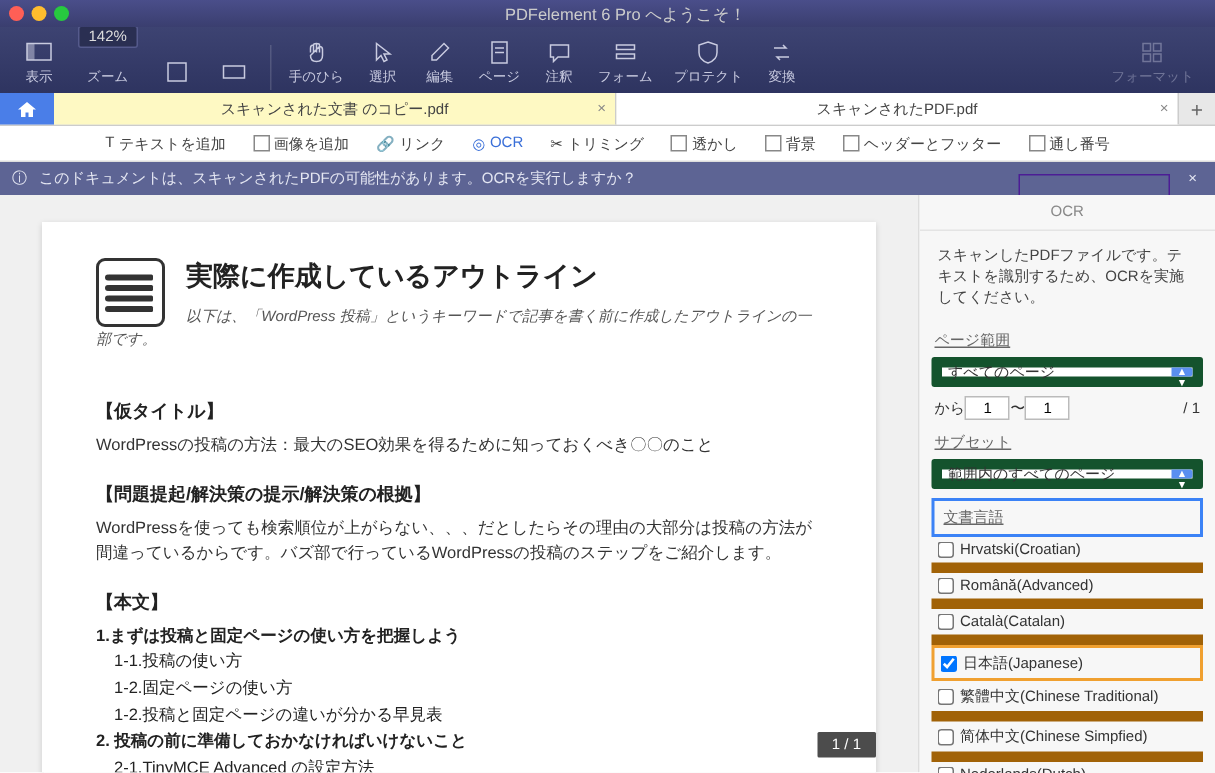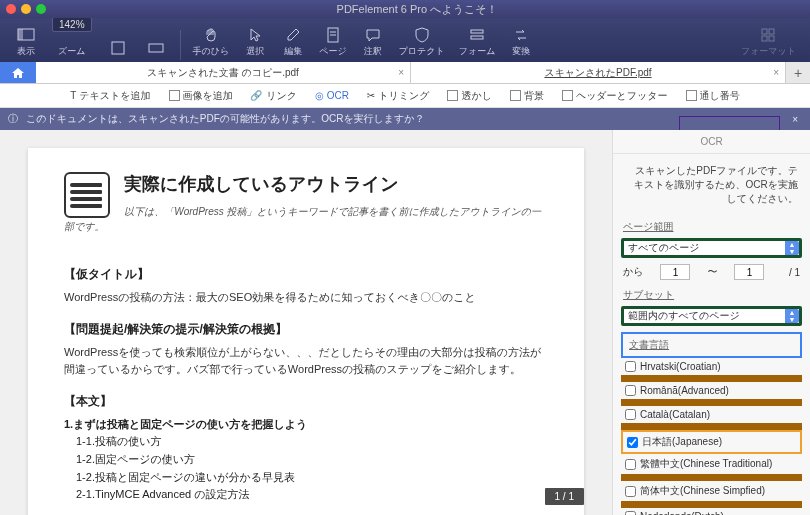--- a/index.html
+++ b/index.html
@@ -17,22 +17,22 @@
 .tbitem { display: flex; flex-direction: column; align-items: center; gap: 1px; padding: 2px 6px; cursor: pointer; min-width: 36px; }
 .tbitem .ico { width: 18px; height: 18px; display: flex; align-items: center; justify-content: center; }
 .tbitem .lbl { font-size: 9px; white-space: nowrap; }
 .divider { width: 1px; height: 30px; background: rgba(255,255,255,.15); margin: 0 4px; }
 .zoomval { background: #2a2f52; border: 1px solid #555a8c; color: #ddd; padding: 1px 6px; font-size: 10px; border-radius: 2px; margin-bottom: 12px; }
 .spacer { flex: 1; }
 
 
 .tabs { height: 22px; background: #e8e8e8; display: flex; align-items: stretch; border-bottom: 1px solid #ccc; }
 .hometab { width: 36px; background: #4a7ee8; display: flex; align-items: center; justify-content: center; color: #fff; }
-.tab { flex: 1; display: flex; align-items: center; justify-content: center; font-size: 10px; color: #444; border-right: 1px solid #ccc; position: relative; background: #ffffff; }
-.tab.active { background: #fff; text-decoration: underline; }
+.tab { flex: 1; display: flex; align-items: center; justify-content: center; font-size: 10px; color: #444; border-right: 1px solid #ccc; position: relative; background: #fef9c3; }
+.tab.active { background: #fff; }
 .tab .close { position: absolute; right: 6px; color: #888; }
 .addtab { width: 24px; display: flex; align-items: center; justify-content: center; color: #666; font-size: 14px; }
 
 
 .subtb { height: 24px; background: #fff; border-bottom: 1px solid #ddd; display: flex; align-items: center; padding: 0 8px; gap: 10px; font-size: 10px; color: #444; justify-content: center; }
 .subitem { display: flex; align-items: center; gap: 3px; cursor: pointer; padding: 2px 4px; }
 .subitem .box { width: 11px; height: 11px; border: 1px solid #888; }
 .subitem.active { color: #3a6fd8; }
 
 
@@ -54,27 +54,27 @@
 .page p { font-size: 11px; line-height: 1.6; color: #333; }
 .page ol { list-style: none; font-size: 11px; line-height: 1.6; }
 .page ol li { margin-left: 0; }
 .page .sub { margin-left: 12px; }
 .clear { clear: both; }
 .pagenum { position: absolute; right: 28px; bottom: 10px; background: rgba(0,0,0,.7); color: #fff; padding: 3px 10px; font-size: 10px; border-radius: 1px; }
 
 
 .panel { width: 198px; background: #f7f7f7; border-left: 1px solid #ddd; display: flex; flex-direction: column; font-size: 10px; color: #333; overflow-y: auto; }
 .panel .hdr { text-align: center; padding: 6px; color: #888; border-bottom: 1px solid #e4e4e4; font-size: 10px; }
-.panel .desc { padding: 10px 12px; text-align: right; font-size: 10px; line-height: 1.4; color: #444; }
+.panel .desc { padding: 10px 12px; text-align: left; font-size: 10px; line-height: 1.4; color: #444; }
 .panel .seclabel { padding: 4px 10px 2px; color: #666; font-size: 10px; text-decoration: underline; }
-.panel select, .panel .selbox { width: calc(100% - 16px); margin: 2px 8px; height: 20px; border: 3px solid #14532d; background: #fff; font-size: 10px; padding: 0 4px; position: relative; border-radius: 2px; }
+.panel select, .panel .selbox { width: calc(100% - 16px); margin: 2px 8px; height: 20px; border: 7px solid #14532d; background: #fff; font-size: 10px; padding: 0 4px; position: relative; border-radius: 2px; }
 .panel .selbox { display:flex; align-items:center; }
 .panel .selbox .arrows { position:absolute; right:0; top:0; bottom:0; width:14px; background:#5a8ff0; display:flex; flex-direction:column; border-radius: 0 2px 2px 0; }
 .panel .selbox .arrows span { flex:1; display:flex; align-items:center; justify-content:center; color:#fff; font-size:7px; }
-.panel .rangerow { display: flex; align-items: center; gap: 17px; padding: 4px 10px; font-size: 10px; }
+.panel .rangerow { display: flex; align-items: center; gap: 0; padding: 4px 10px; font-size: 10px; }
 .panel .rangerow input { width: 30px; height: 16px; border: 1px solid #bbb; text-align: center; font-size: 10px; }
 .panel .hl { border: 2px solid #3b82f6; margin: 0 8px; }
 .panel .langlist { margin: 0 8px; }
 .panel .langitem { display: flex; align-items: center; gap: 4px; padding: 3px 4px; font-size: 10px; border-bottom: 7px solid #a16207; }
 .panel .langitem input { width: 11px; height: 11px; }
 .panel .langitem.sel { border: 2px solid #f0a030; }
 
 svg { display: block; }
 </style>
 </head>
@@ -157,34 +157,34 @@
   <div class="tbitem">
     <span class="ico">
         <svg width="16" height="16">
           <path d="M2 3 h12 v8 h-7 l-3 3 v-3 h-2 Z" stroke="#c9cbe0" fill="none"></path>
         </svg>
       </span>
     <span class="lbl">注釈</span>
   </div>
   <div class="tbitem">
     <span class="ico">
+        <svg width="16" height="16">
+          <rect x="2" y="3" width="12" height="3" stroke="#c9cbe0" fill="none"></rect>
+          <rect x="2" y="9" width="12" height="3" stroke="#c9cbe0" fill="none"></rect>
+        </svg>
+      </span>
+    <span class="lbl">フォーム</span>
+  </div>
+  <div class="tbitem">
+    <span class="ico">
         <svg width="14" height="16">
           <path d="M7 1 L13 3 L13 8 Q13 13 7 15 Q1 13 1 8 L1 3 Z" stroke="#c9cbe0" fill="none"></path>
         </svg>
       </span>
     <span class="lbl">プロテクト</span>
-  </div>
-  <div class="tbitem">
-    <span class="ico">
-        <svg width="16" height="16">
-          <rect x="2" y="3" width="12" height="3" stroke="#c9cbe0" fill="none"></rect>
-          <rect x="2" y="9" width="12" height="3" stroke="#c9cbe0" fill="none"></rect>
-        </svg>
-      </span>
-    <span class="lbl">フォーム</span>
   </div>
   <div class="tbitem">
     <span class="ico">
         <svg width="16" height="16">
           <path d="M3 5 h8 l-2 -2 M13 11 h-8 l2 2" stroke="#c9cbe0" fill="none"></path>
         </svg>
       </span>
     <span class="lbl">変換</span>
   </div>
   <div class="spacer"></div>
@@ -279,20 +279,21 @@
       <h2>【仮タイトル】</h2>
       <p>WordPressの投稿の方法：最大のSEO効果を得るために知っておくべき〇〇のこと</p>
       <h2>【問題提起/解決策の提示/解決策の根拠】</h2>
       <p>WordPressを使っても検索順位が上がらない、、、だとしたらその理由の大部分は投稿の方法が間違っているからです。バズ部で行っているWordPressの投稿のステップをご紹介します。</p>
       <h2>【本文】</h2>
       <ol>
         <li><b>1.まずは投稿と固定ページの使い方を把握しよう</b></li>
         <li class="sub">1-1.投稿の使い方</li>
         <li class="sub">1-2.固定ページの使い方</li>
         <li class="sub">1-2.投稿と固定ページの違いが分かる早見表</li>
+        <li><b>2. 投稿の前に準備しておかなければいけないこと</b></li>
         <li class="sub">2-1.TinyMCE Advanced の設定方法</li>
       </ol>
     </div>
     <div class="pagenum">1 / 1</div>
   </div>
 
   <div class="panel">
     <div class="hdr">OCR</div>
     <div class="desc">スキャンしたPDFファイルです。テキストを識別するため、OCRを実施してください。</div>
     <div class="seclabel">ページ範囲</div>

